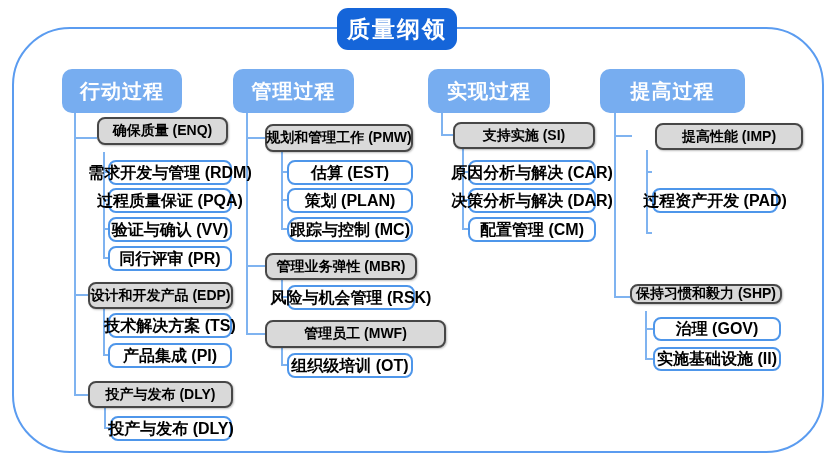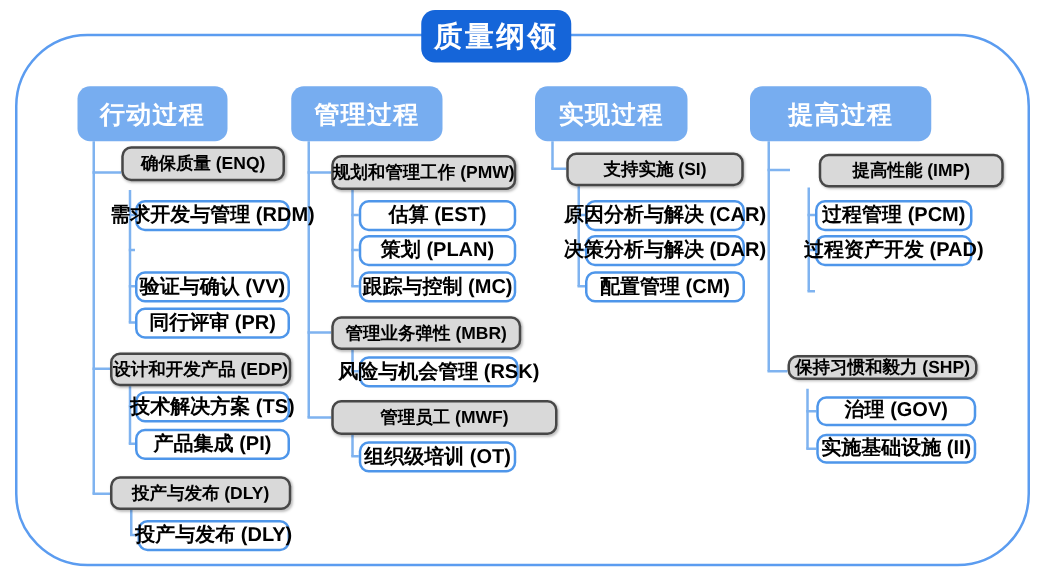--- a/index.html
+++ b/index.html
@@ -45,44 +45,44 @@
 
   <div class="box title" style="left:337px;top:8px;width:120px;height:42px;border-radius:11px;">质量纲领</div>
 
   <div class="box hdr" style="left:62px;top:69px;width:120px;height:44px;">行动过程</div>
   <div class="box hdr" style="left:233px;top:69px;width:121px;height:44px;">管理过程</div>
   <div class="box hdr" style="left:428px;top:69px;width:122px;height:44px;">实现过程</div>
   <div class="box hdr" style="left:600px;top:69px;width:145px;height:44px;">提高过程</div>
 
   <div class="box gray" style="left:97px;top:117px;width:131px;height:28px;">确保质量 (ENQ)</div>
   <div class="box leaf" style="left:108px;top:160px;width:124px;height:25px;">需求开发与管理 (RDM)</div>
+  <div class="box leaf" style="left:108px;top:188px;width:124px;height:25px;">过程质量保证 (PQA)</div>
   <div class="box leaf" style="left:108px;top:217px;width:124px;height:25px;">验证与确认 (VV)</div>
   <div class="box leaf" style="left:108px;top:246px;width:124px;height:25px;">同行评审 (PR)</div>
   <div class="box gray" style="left:88px;top:282px;width:145px;height:27px;">设计和开发产品 (EDP)</div>
   <div class="box leaf" style="left:108px;top:313px;width:124px;height:25px;">技术解决方案 (TS)</div>
   <div class="box leaf" style="left:108px;top:343px;width:124px;height:25px;">产品集成 (PI)</div>
   <div class="box gray" style="left:88px;top:381px;width:145px;height:27px;">投产与发布 (DLY)</div>
   <div class="box leaf" style="left:110px;top:416px;width:122px;height:25px;">投产与发布 (DLY)</div>
 
   <div class="box gray" style="left:265px;top:124px;width:148px;height:28px;">规划和管理工作 (PMW)</div>
   <div class="box leaf" style="left:287px;top:160px;width:126px;height:25px;">估算 (EST)</div>
   <div class="box leaf" style="left:287px;top:188px;width:126px;height:25px;">策划 (PLAN)</div>
-  <div class="box leaf" style="left:287px;top:217px;width:126px;height:25px;">跟踪与控制 (MC)</div>
+  <div class="box leaf" style="left:287px;top:217px;width:126px;height:25px;border-radius:11px;">跟踪与控制 (MC)</div>
   <div class="box gray" style="left:265px;top:253px;width:152px;height:27px;">管理业务弹性 (MBR)</div>
   <div class="box leaf" style="left:287px;top:285px;width:128px;height:25px;">风险与机会管理 (RSK)</div>
   <div class="box gray" style="left:265px;top:320px;width:181px;height:28px;">管理员工 (MWF)</div>
   <div class="box leaf" style="left:287px;top:353px;width:126px;height:25px;">组织级培训 (OT)</div>
 
   <div class="box gray" style="left:453px;top:122px;width:142px;height:27px;">支持实施 (SI)</div>
   <div class="box leaf" style="left:468px;top:160px;width:128px;height:25px;">原因分析与解决 (CAR)</div>
   <div class="box leaf" style="left:468px;top:188px;width:128px;height:25px;">决策分析与解决 (DAR)</div>
   <div class="box leaf" style="left:468px;top:217px;width:128px;height:25px;">配置管理 (CM)</div>
 
   <div class="box gray" style="left:632px;top:123px;width:148px;height:27px;margin-left:23px;">提高性能 (IMP)</div>
-  <div class="box leaf" style="left:652px;top:160px;width:126px;height:25px;">过程管理 (PCM)</div>
   <div class="box leaf" style="left:652px;top:188px;width:126px;height:25px;">过程资产开发 (PAD)</div>
   <div class="box gray" style="left:630px;top:284px;width:152px;height:20px;">保持习惯和毅力 (SHP)</div>
   <div class="box leaf" style="left:653px;top:317px;width:128px;height:24px;">治理 (GOV)</div>
   <div class="box leaf" style="left:653px;top:347px;width:128px;height:24px;">实施基础设施 (II)</div>
 
   <div class="vl" style="left:74px;top:113px;height:282px;"></div>
   <div class="vl" style="left:246px;top:113px;height:221px;"></div>
   <div class="vl" style="left:441px;top:113px;height:22px;"></div>
   <div class="vl" style="left:614px;top:113px;height:184px;"></div>
   <div class="vl" style="left:103px;top:152px;height:106px;"></div>

